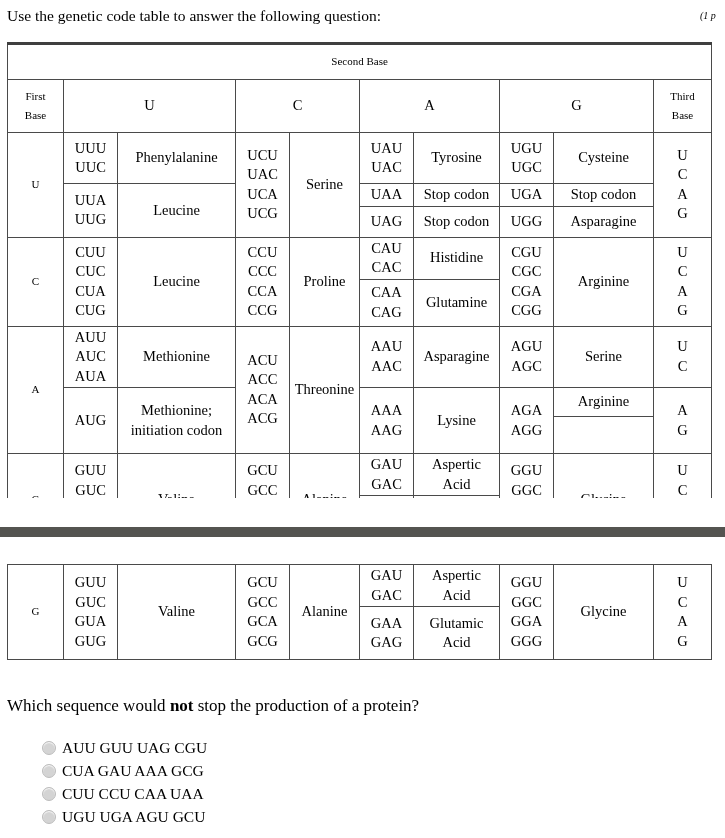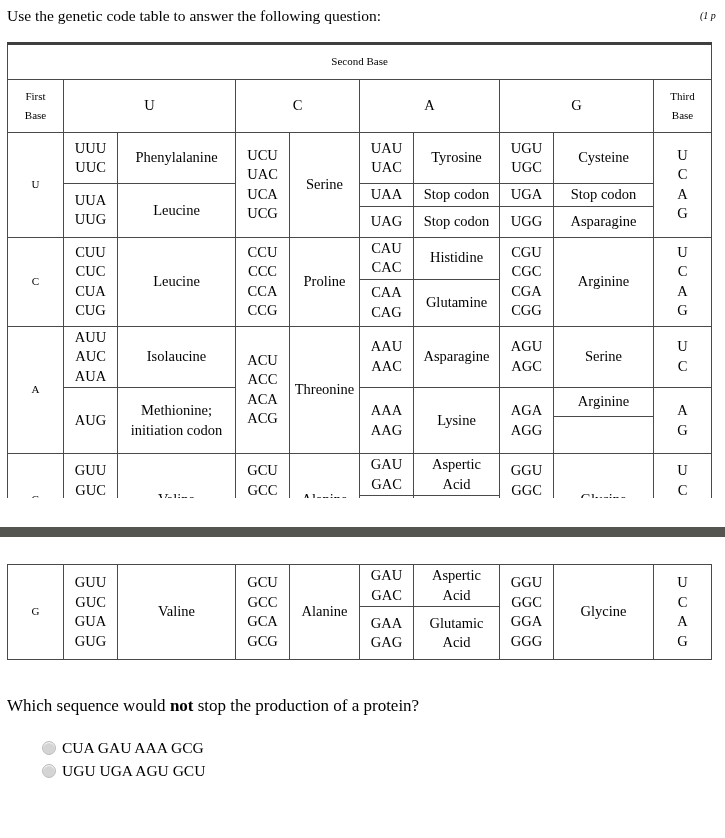--- a/index.html
+++ b/index.html
@@ -240,21 +240,21 @@
         <td class="codon-stack" style="height:44px">CAA
 CAG</td>
         <td>Glutamine</td>
       </tr>
 
       <tr>
         <td class="hdr" rowspan="3">A</td>
         <td class="codon-stack" style="height:56px">AUU
 AUC
 AUA</td>
-        <td>Isolaucine</td>
+        <td>Methionine</td>
         <td class="codon-stack" rowspan="3">ACU
 ACC
 ACA
 ACG</td>
         <td rowspan="3">Threonine</td>
         <td class="codon-stack">AAU
 AAC</td>
         <td>Asparagine</td>
         <td class="codon-stack">AGU
 AGC</td>
@@ -371,19 +371,27 @@
       </tbody>
     </table>
   </div>
 </div>
 
 <div id="question-text"><span>Which sequence would </span><b>not</b><span> stop the production of a protein?</span></div>
 
 <div id="options-list">
   <div class="option-row">
     <span class="radio-dot"></span>
+    <span class="option-label">AUU GUU UAG CGU</span>
+  </div>
+  <div class="option-row">
+    <span class="radio-dot"></span>
     <span class="option-label">CUA GAU AAA GCG</span>
+  </div>
+  <div class="option-row">
+    <span class="radio-dot"></span>
+    <span class="option-label">CUU CCU CAA UAA</span>
   </div>
   <div class="option-row">
     <span class="radio-dot"></span>
     <span class="option-label">UGU UGA AGU GCU</span>
   </div>
 </div>
 
 </body></html>

